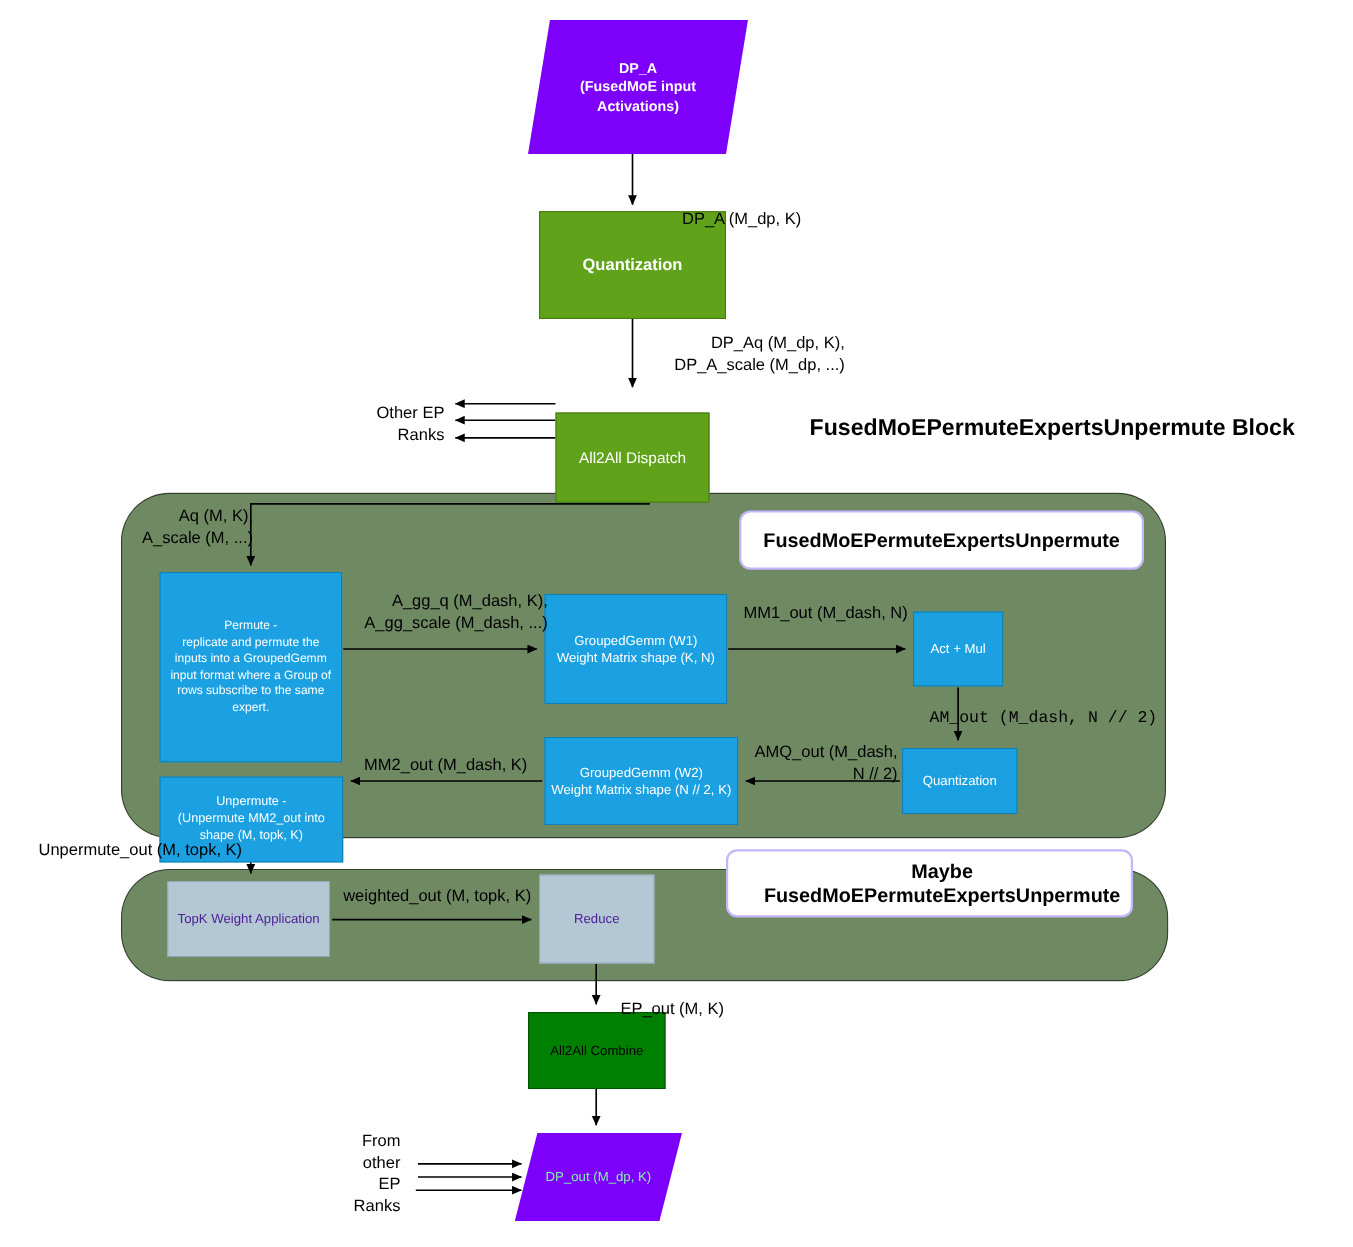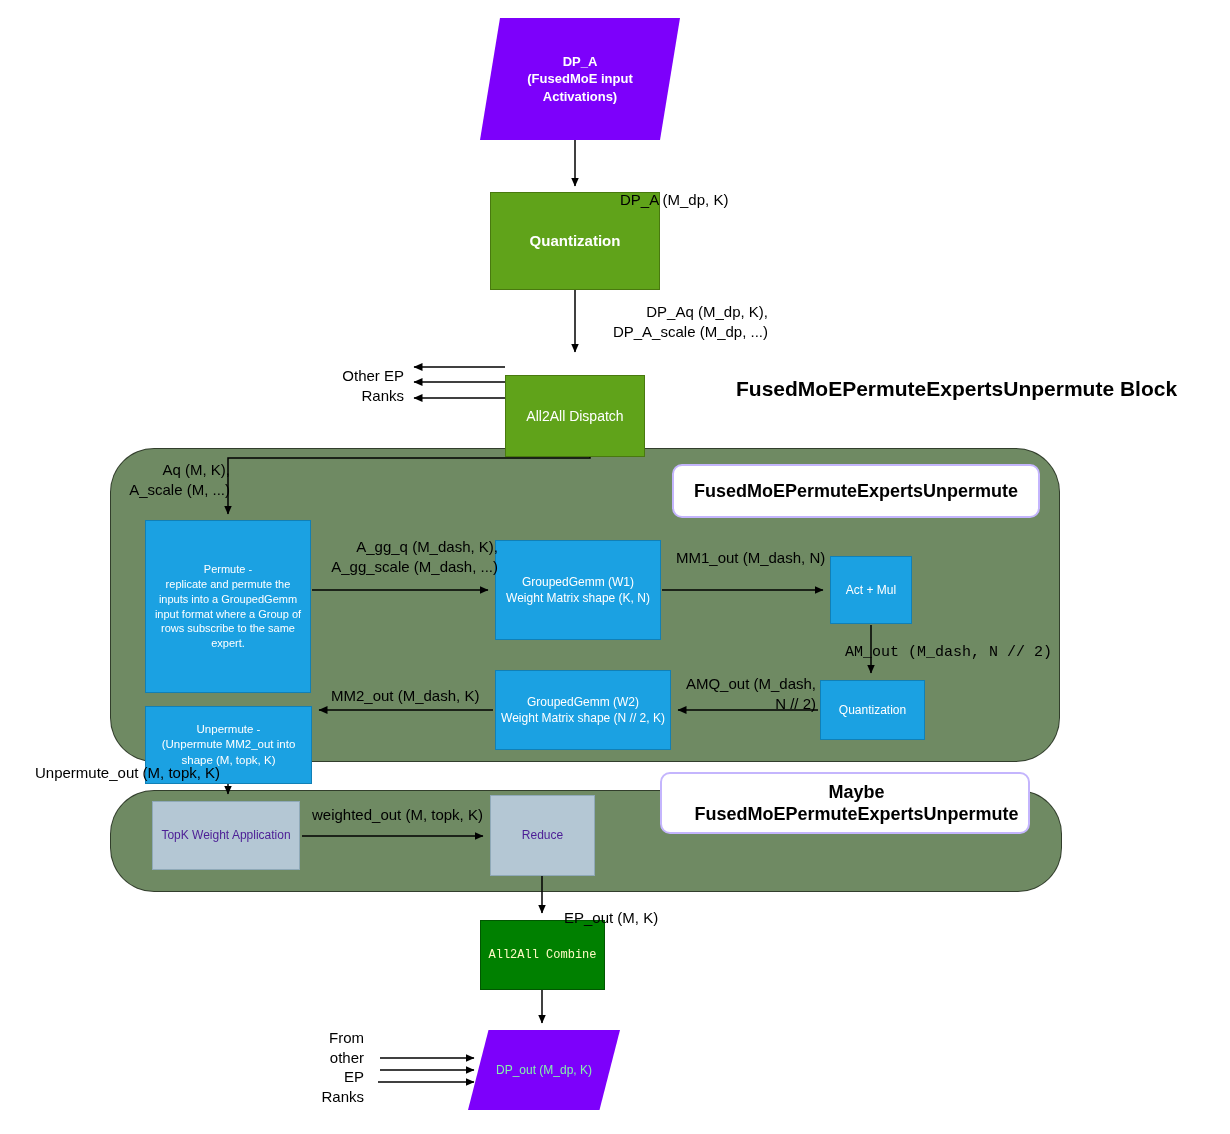--- a/index.html
+++ b/index.html
@@ -6,21 +6,21 @@
   .canvas{position:relative;width:1230px;height:1134px;background:#fff;overflow:hidden;
           font-family:"Liberation Sans","DejaVu Sans",sans-serif;color:#000;border-radius:27px;}
   .canvas > *{position:absolute;}
   .container-sage{background:var(--sage,#6F8A63);border:1px solid rgba(0,0,0,.55);border-radius:44px;}
   .edges{left:0;top:0;}
   .node{display:flex;align-items:center;justify-content:center;text-align:center;
         white-space:pre-line;line-height:1.35;padding:4px;box-sizing:border-box;}
   .green{background:var(--green,#60A31A);border:1px solid #49790f;color:#fff;}
   .blue{background:var(--blue,#1BA1E2);border:1px solid #1180b6;color:#fff;}
   .steel{background:var(--steel,#B4C7D4);border:1px solid #8fa9b8;color:#4c1d95;}
-  .dgreen{background:var(--darkgreen,#008000);border:1px solid #015701;color:#fef9c3;font-family:Liberation Mono, monospace;}
+  .dgreen{background:var(--darkgreen,#008000);border:1px solid #015701;color:#000000;}
   .pgram{background:var(--purple,#7D00FB);color:#fff;font-size:13px;font-weight:600;
          clip-path:polygon(10% 0,100% 0,90% 100%,0 100%);}
   .pgram2{background:var(--purple,#7D00FB);color:#86efac;font-size:12px;font-weight:400;
           clip-path:polygon(13.5% 0,100% 0,86.5% 100%,0 100%);}
   .bold{font-weight:bold;}
   .whitebox{background:#fff;border:2px solid #c4b5fd;border-radius:10px;display:flex;align-items:center;
             justify-content:center;text-align:center;white-space:pre-line;font-weight:bold;
             font-size:18px;line-height:1.25;box-sizing:border-box;}
   .block-title{font-weight:bold;font-size:21px;white-space:nowrap;}
   .label{font-size:15px;color:#000;white-space:pre-line;line-height:1.3;}

